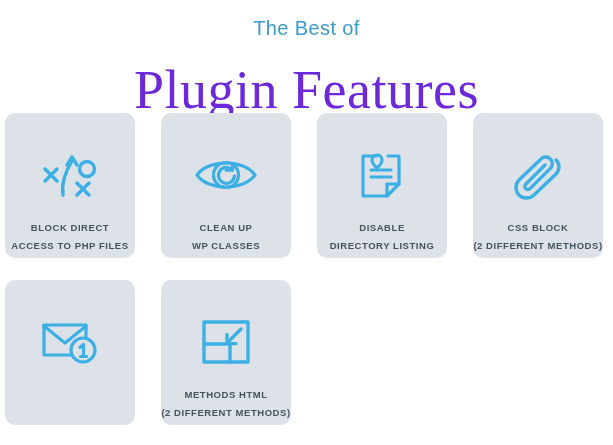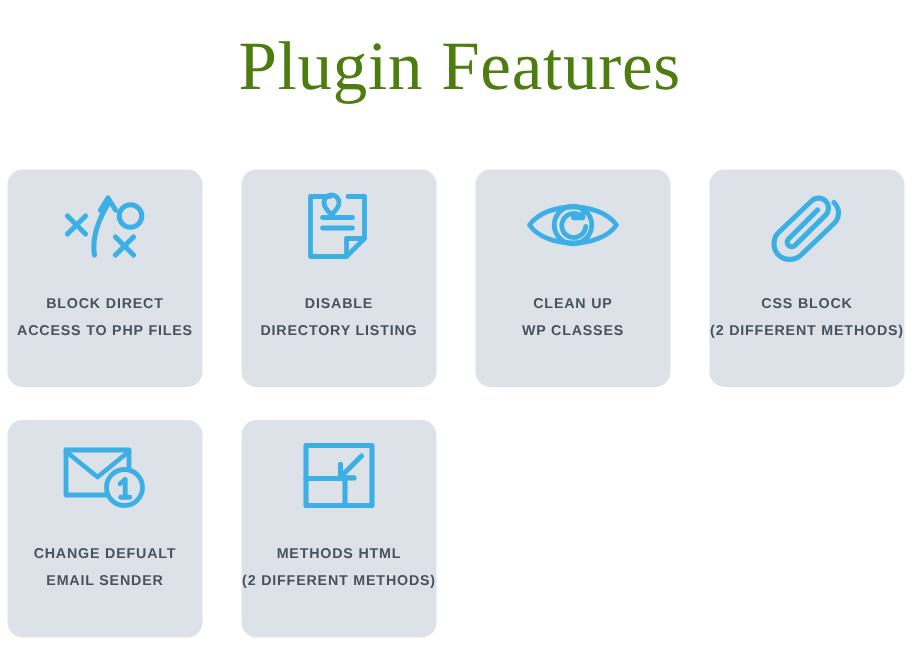--- a/index.html
+++ b/index.html
@@ -33,26 +33,26 @@
     font-family: "Liberation Sans", sans-serif;
     font-size: 20px;
     font-weight: 400;
     color: #3a9ac9;
     letter-spacing: 0.4px;
     line-height: 1.25;
   }
 
   .title {
     font-family: "Liberation Serif", serif;
-    font-size: 46px;
+    font-size: 54px;
     font-weight: 400;
-    color: #4d7c0f;
+    color: #6d28d9;
     letter-spacing: 0.5px;
     line-height: 1.15;
-    margin-top: 2px;
+    margin-top: 18px;
   }
 
   
   .grid {
     position: absolute;
     left: 5px;
     top: 113px;
     width: 603px;
     display: grid;
     grid-template-columns: repeat(4, 130px);
@@ -61,21 +61,21 @@
     row-gap: 22px;
   }
 
   .card {
     background: #dde2e8;
     border-radius: 10px;
     display: flex;
     flex-direction: column;
     align-items: center;
     justify-content: flex-start;
-    padding-top: 9px;
+    padding-top: 34px;
     overflow: hidden;
   }
 
   .card-icon {
     height: 56px;
     width: 100%;
     display: flex;
     align-items: center;
     justify-content: center;
     margin-bottom: 16px;
@@ -99,20 +99,21 @@
 
   
   .card.accent .card-label { color: #c98540; }
 </style>
 </head>
 <body>
 
 <div class="page">
 
   <div class="header">
+    <div class="subtitle">The Best of</div>
     <div class="title">Plugin Features</div>
   </div>
 
   <div class="grid">
 
     <div class="card">
       <div class="card-icon">
         <svg width="58" height="52" viewBox="0 0 58 52" fill="none" stroke="#3cb0e5" stroke-width="3.4" stroke-linecap="round" stroke-linejoin="round">
           <path d="M4 20 L16 32"></path>
           <path d="M16 20 L4 32"></path>
@@ -125,46 +126,46 @@
       </div>
       <div class="card-label">
         <span class="l1">BLOCK DIRECT</span>
         <span class="l2">ACCESS TO PHP FILES</span>
       </div>
     </div>
 
 
     <div class="card">
       <div class="card-icon">
+        <svg width="64" height="42" viewBox="0 0 64 42" fill="none" stroke="#3cb0e5" stroke-width="3.2" stroke-linecap="round" stroke-linejoin="round">
+          <path d="M3 21 C14 5 50 5 61 21 C50 37 14 37 3 21 Z"></path>
+          <circle cx="32" cy="21" r="12.5"></circle>
+          <path d="M38 15.5 a8 8 0 1 0 2.5 6.5"></path>
+          <path d="M38.6 9.5 L38.6 16.2 L32.2 16.2"></path>
+        </svg>
+      </div>
+      <div class="card-label">
+        <span class="l1">CLEAN UP</span>
+        <span class="l2">WP CLASSES</span>
+      </div>
+    </div>
+
+    <div class="card">
+      <div class="card-icon">
         <svg width="50" height="54" viewBox="0 0 50 54" fill="none" stroke="#3cb0e5" stroke-width="3.2" stroke-linecap="round" stroke-linejoin="round">
           <path d="M19 8 L6 8 L6 48 L30 48 L42 36 L42 8 L31 8"></path>
           <path d="M42 36 L30 36 L30 48"></path>
           <path d="M14 22 L34 22"></path>
           <path d="M14 29 L34 29"></path>
           <path d="M25 12 a5 5 0 1 0 -10 0 c0 3.6 5 8 5 8 s5 -4.4 5 -8 Z"></path>
         </svg>
       </div>
       <div class="card-label">
         <span class="l1">DISABLE</span>
         <span class="l2">DIRECTORY LISTING</span>
-      </div>
-    </div>
-
-    <div class="card">
-      <div class="card-icon">
-        <svg width="64" height="42" viewBox="0 0 64 42" fill="none" stroke="#3cb0e5" stroke-width="3.2" stroke-linecap="round" stroke-linejoin="round">
-          <path d="M3 21 C14 5 50 5 61 21 C50 37 14 37 3 21 Z"></path>
-          <circle cx="32" cy="21" r="12.5"></circle>
-          <path d="M38 15.5 a8 8 0 1 0 2.5 6.5"></path>
-          <path d="M38.6 9.5 L38.6 16.2 L32.2 16.2"></path>
-        </svg>
-      </div>
-      <div class="card-label">
-        <span class="l1">CLEAN UP</span>
-        <span class="l2">WP CLASSES</span>
       </div>
     </div>
 
     <div class="card">
       <div class="card-icon">
         <svg width="54" height="54" viewBox="0 0 54 54" fill="none" stroke="#3cb0e5" stroke-width="3.4" stroke-linecap="round" stroke-linejoin="round">
           <path d="M45 12 C49 16 49 22 45 26 L23 47 C19 51 12 51 8 47 C4 43 4 36 8 32 L30 11 C32.6 8.4 36.8 8.4 39.4 11 C42 13.6 42 17.8 39.4 20.4 L19 40.6 C17.8 41.8 15.9 41.8 14.7 40.6 C13.5 39.4 13.5 37.5 14.7 36.3 L34 17"></path>
         </svg>
       </div>
       <div class="card-label">
@@ -177,24 +178,20 @@
       <div class="card-icon">
         <svg width="58" height="50" viewBox="0 0 58 50" fill="none" stroke="#3cb0e5" stroke-width="3.2" stroke-linecap="round" stroke-linejoin="round">
           <path d="M3 8 L3 38 L30 38"></path>
           <path d="M3 8 L45 8 L45 21"></path>
           <path d="M3 9 L24 26 L45 9"></path>
           <circle cx="42" cy="33" r="12"></circle>
           <path d="M39 30.5 L42.5 27.5 L42.5 39.5"></path>
           <path d="M39.5 39.5 L45.5 39.5"></path>
         </svg>
       </div>
-      <div class="card-label">
-        <span class="l1">CHANGE DEFUALT</span>
-        <span class="l2">EMAIL SENDER</span>
-      </div>
     </div>
 
     <div class="card">
       <div class="card-icon">
         <svg width="52" height="48" viewBox="0 0 52 48" fill="none" stroke="#3cb0e5" stroke-width="3.4" stroke-linecap="round" stroke-linejoin="round">
           <rect x="4" y="4" width="44" height="40"></rect>
           <path d="M4 26 L30 26"></path>
           <path d="M30 26 L30 44"></path>
           <path d="M41 11 L27 25"></path>
           <path d="M27 16.5 L27 25.6 L36 25.6"></path>

